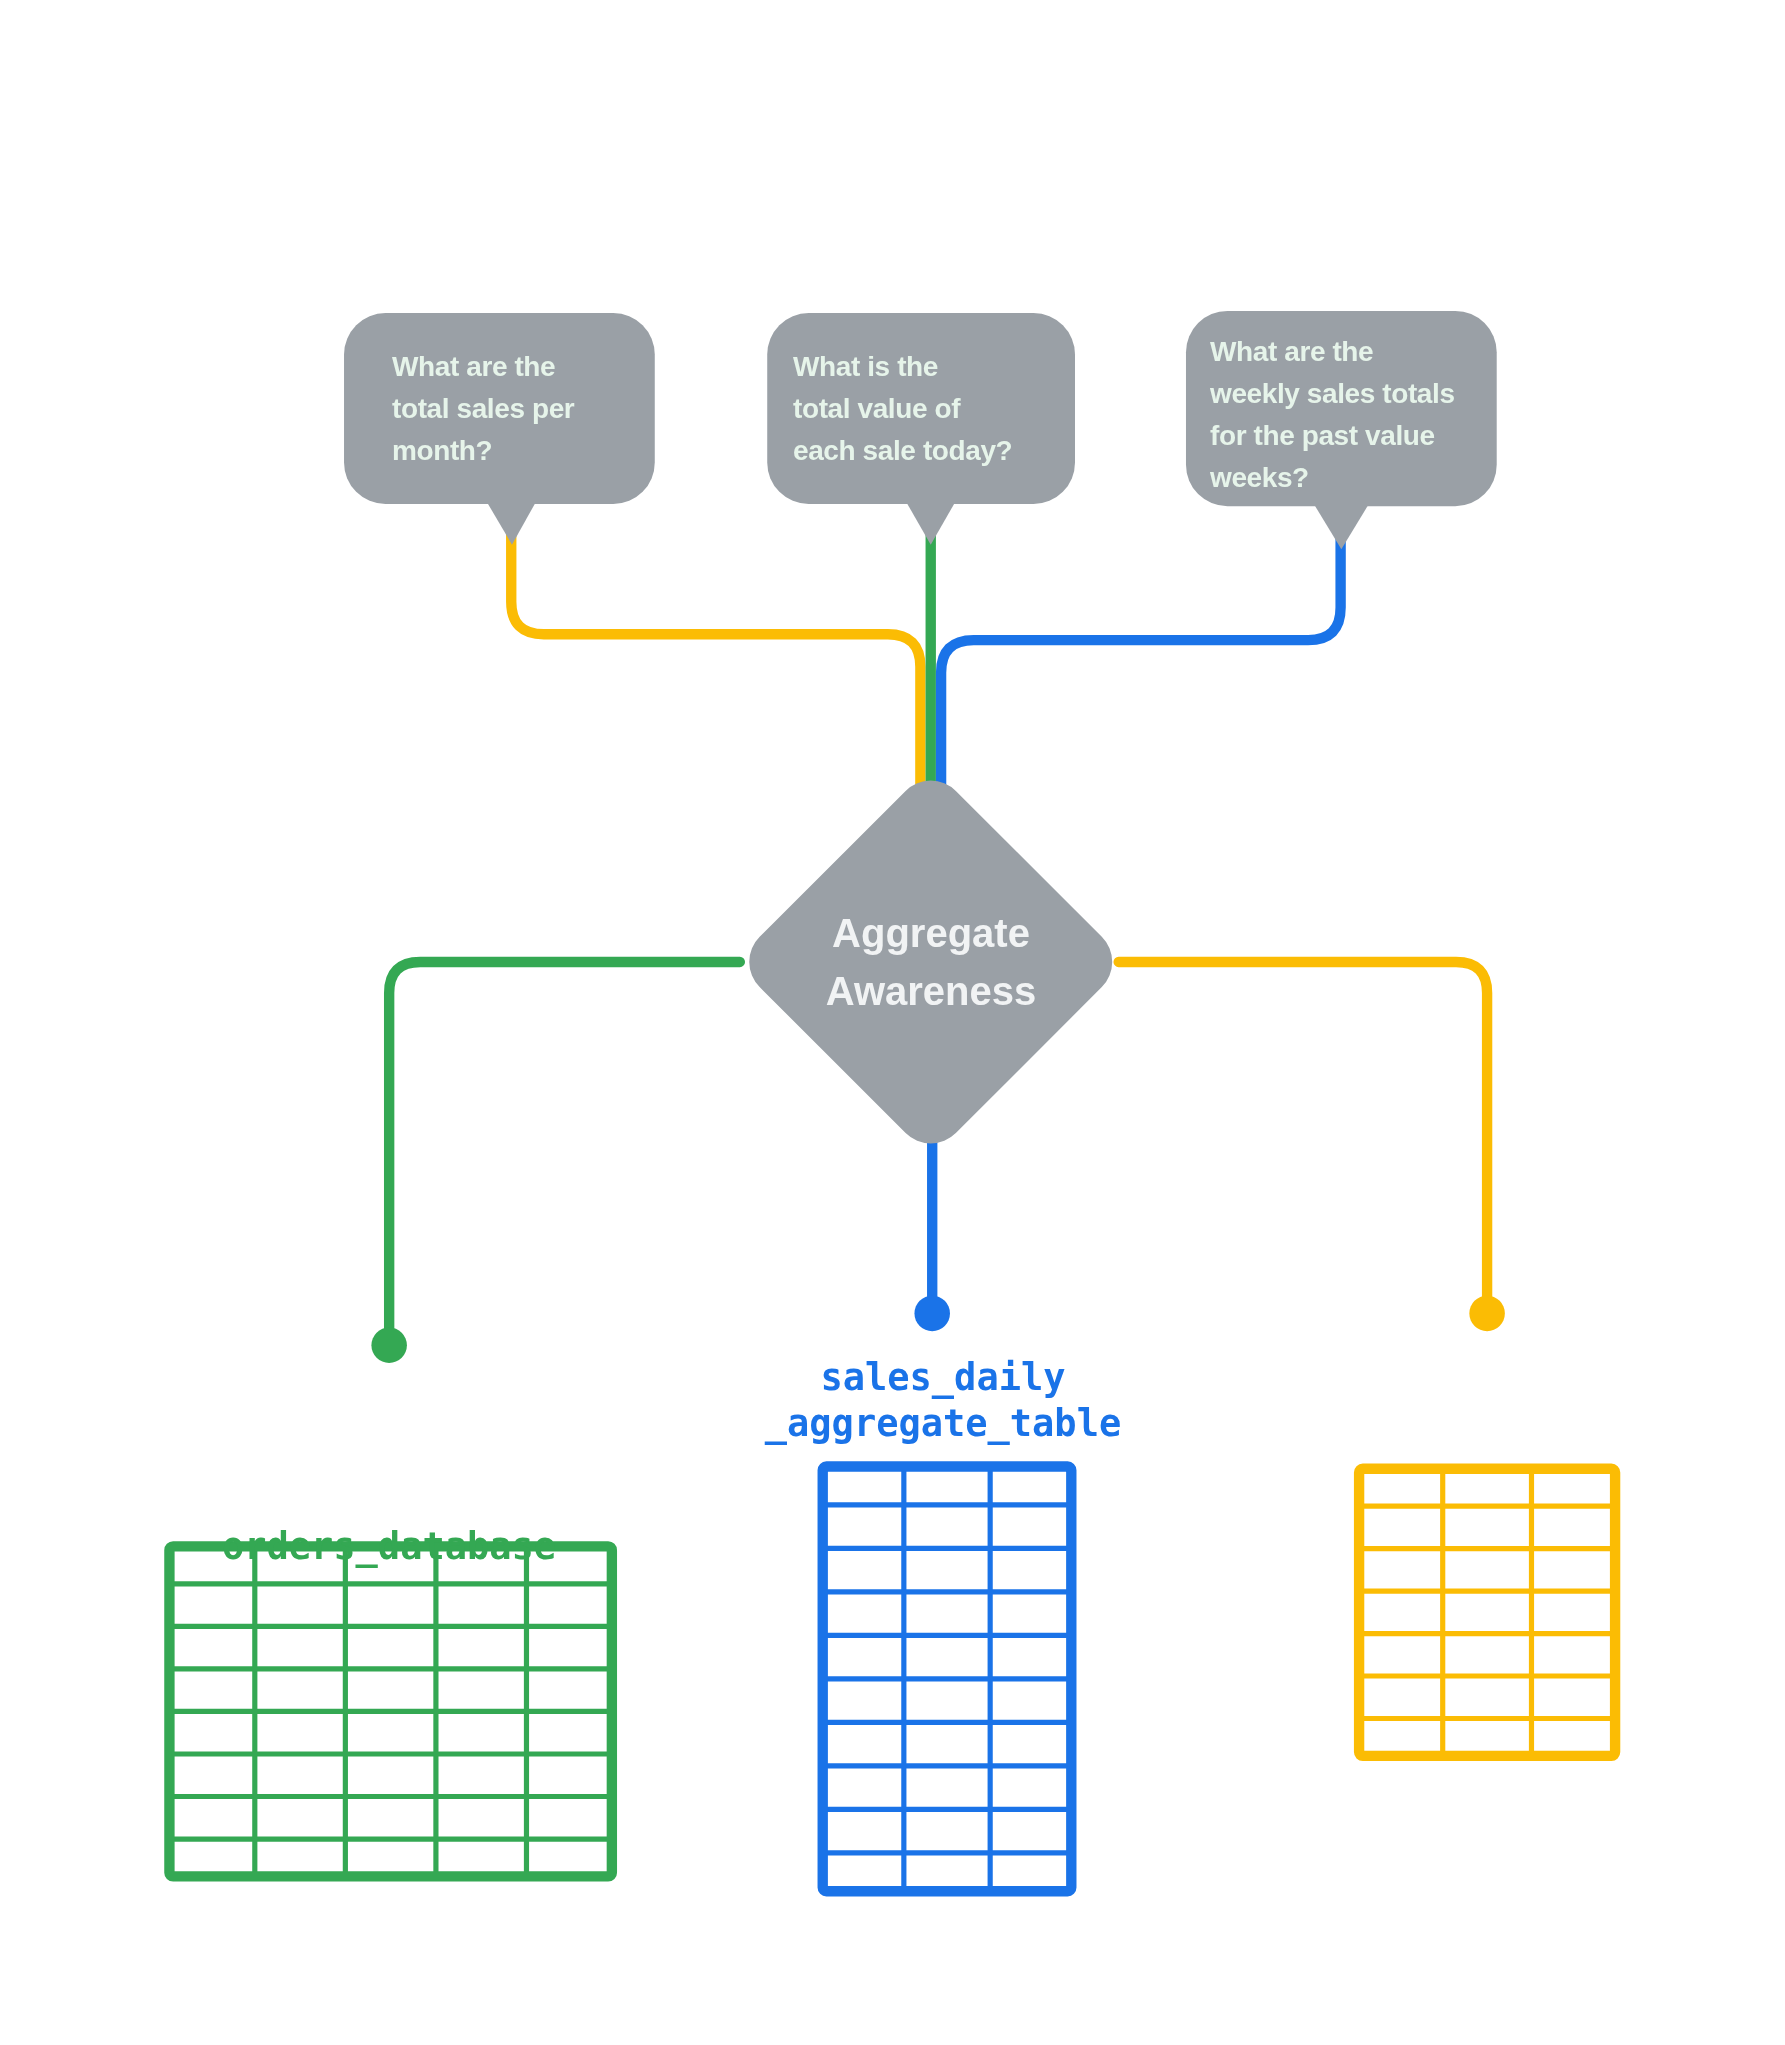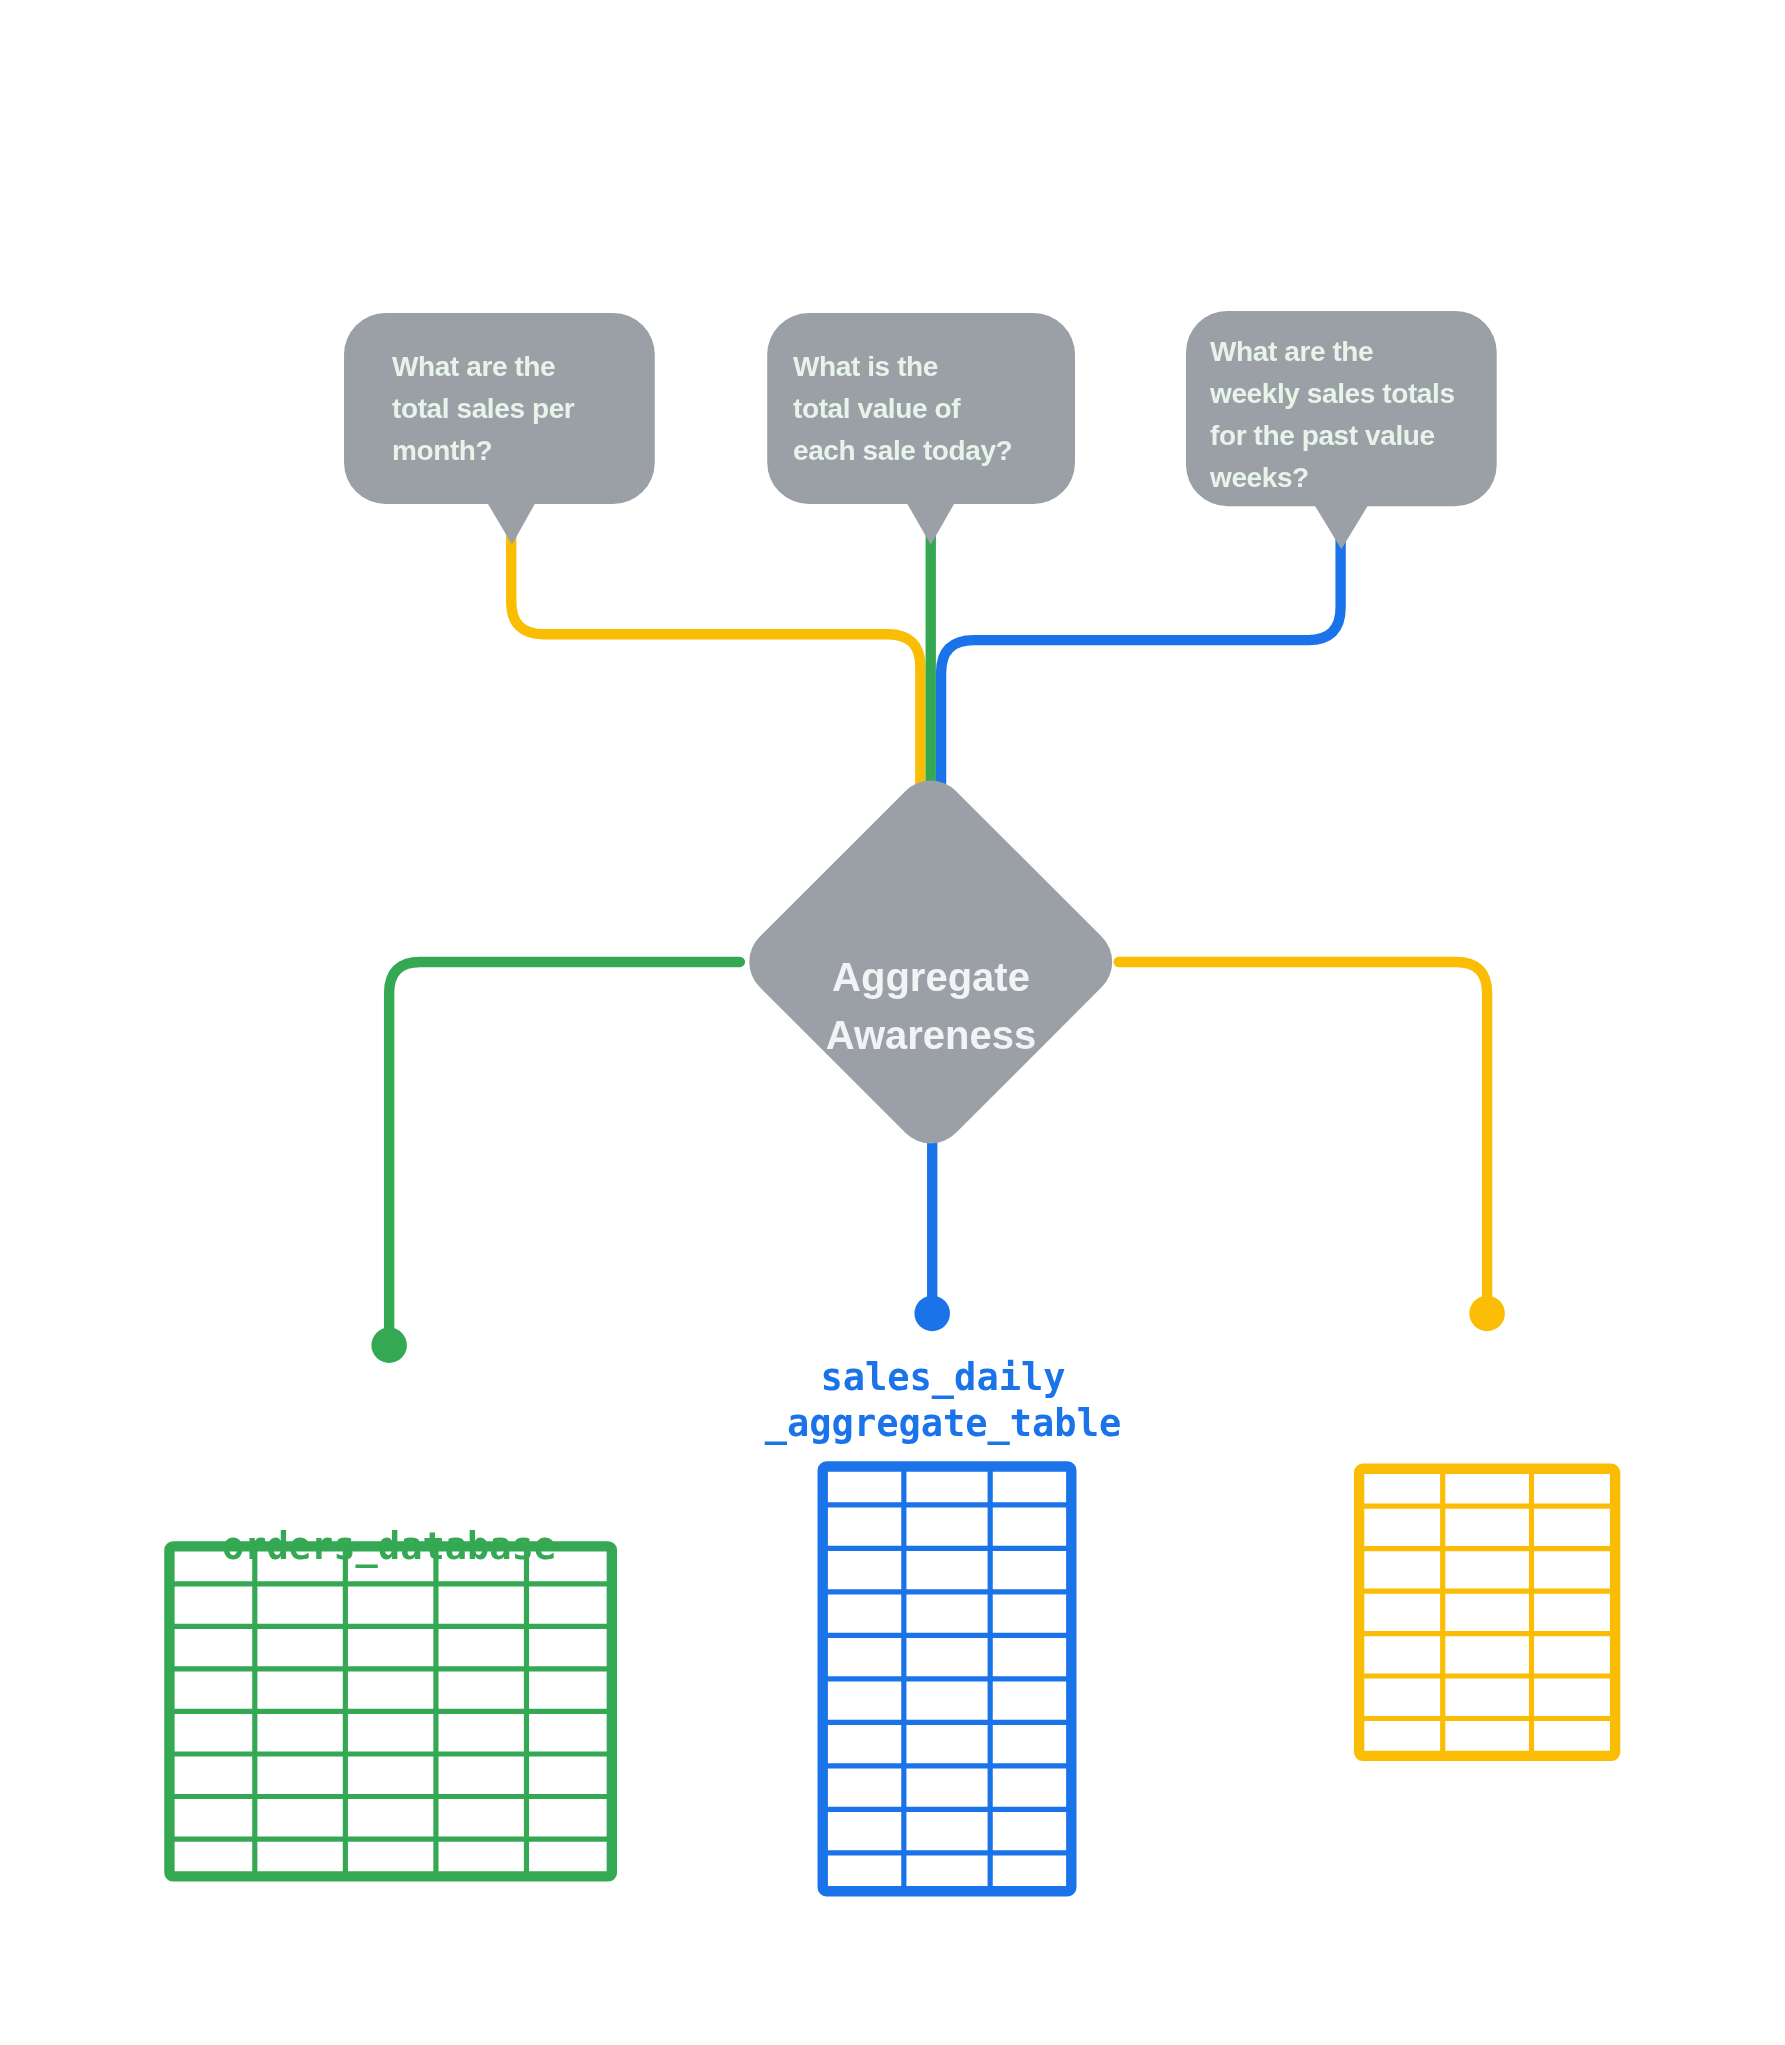--- a/index.html
+++ b/index.html
@@ -4,21 +4,21 @@
 <style>
   html,body{margin:0;padding:0;background:#ffffff;}
   body{position:relative;width:1786px;height:2046px;overflow:hidden;
        font-family:"Liberation Sans",sans-serif;}
   svg{position:absolute;left:0;top:0;}
   .conn{fill:none;stroke-width:14;stroke-linecap:round;}
   .bubble-text{position:absolute;font-weight:bold;font-size:28px;line-height:42px;
                letter-spacing:-0.4px;}
   .bubble-text span{display:block;white-space:nowrap;}
   .diamond-text{position:absolute;width:370px;text-align:center;font-weight:bold;
-                font-size:40px;line-height:58px;margin-top:44px;}
+                font-size:40px;line-height:58px;}
   .table-label{position:absolute;width:518px;text-align:center;font-weight:bold;
                font-family:"DejaVu Sans Mono","Liberation Mono",monospace;
                font-size:37px;line-height:46px;}
   .table-label span{display:block;white-space:nowrap;}
 </style>
 </head>
 <body>
 
 <svg width="1786" height="2046" viewBox="0 0 2414 2765">
 

